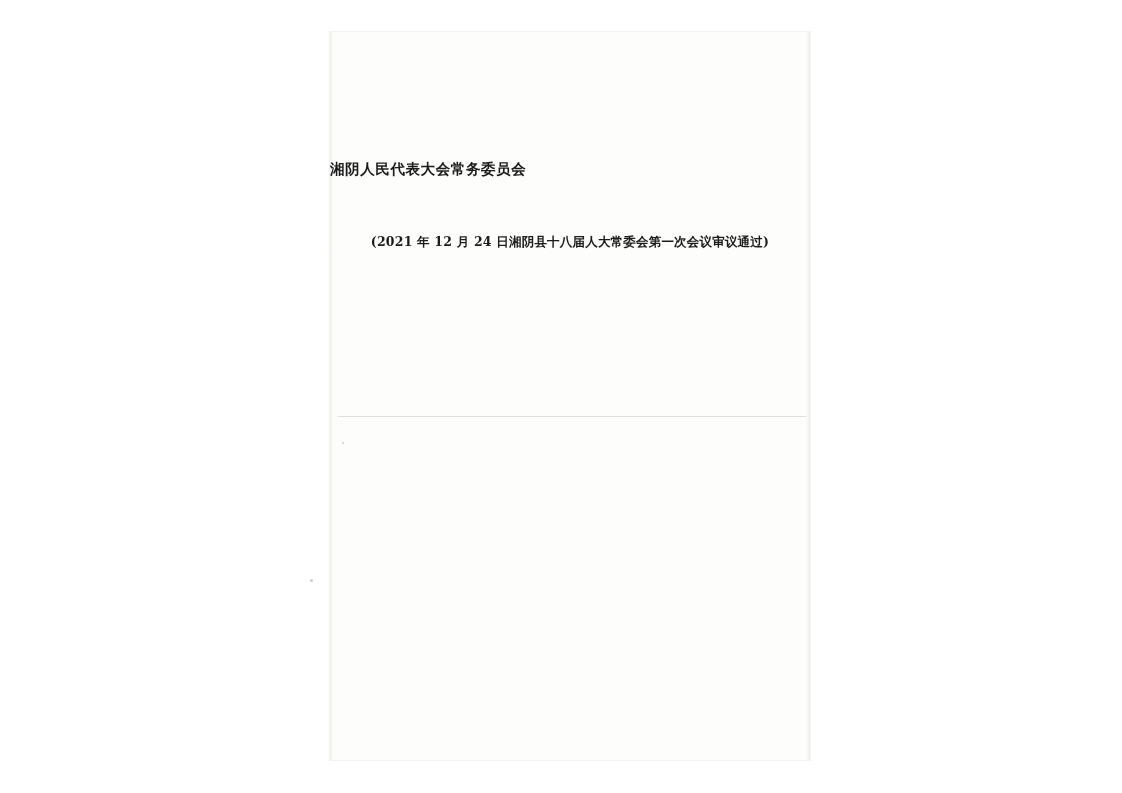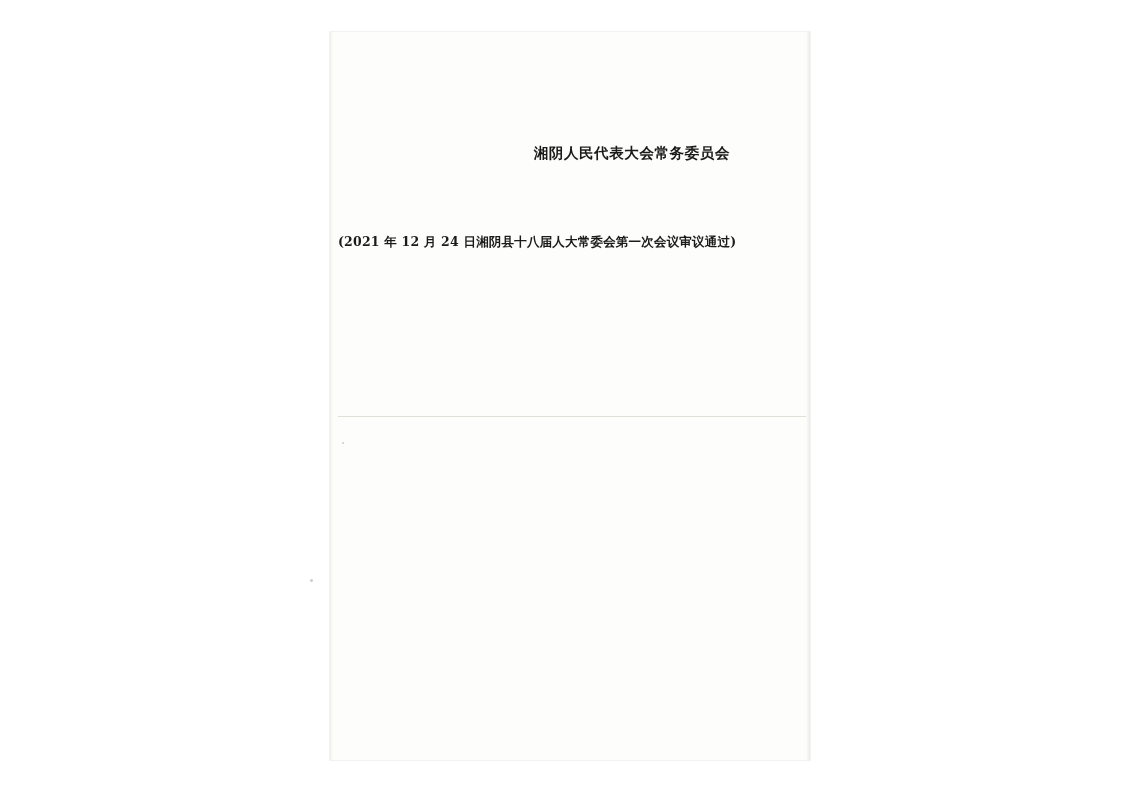--- a/index.html
+++ b/index.html
@@ -45,40 +45,40 @@
   .doc-body {
     position: absolute;
     left: 0; top: 0;
     width: 480px;
     height: 728px;
   }
 
   .title-block {
     position: absolute;
     left: 0;
-    top: 106px;
+    top: 122px;
     width: 400px;
-    text-align: right;
+    text-align: left;
   }
   .title-line {
     font-family: "DejaVu Sans", "Liberation Sans", sans-serif;
     font-weight: bold;
     font-size: 14.5px;
     letter-spacing: 0.6px;
     color: #1a1a1a;
     line-height: 30px;
     white-space: nowrap;
   }
 
   .subtitle {
     position: absolute;
-    left: 8px;
+    left: 0;
     top: 202px;
     width: 480px;
-    text-align: left;
+    text-align: center;
     font-family: "DejaVu Serif", "Liberation Serif", serif;
     font-weight: bold;
     font-size: 12.5px;
     color: #1b1b1b;
     letter-spacing: 0.2px;
     white-space: nowrap;
   }
 
   .para {
     position: absolute;

